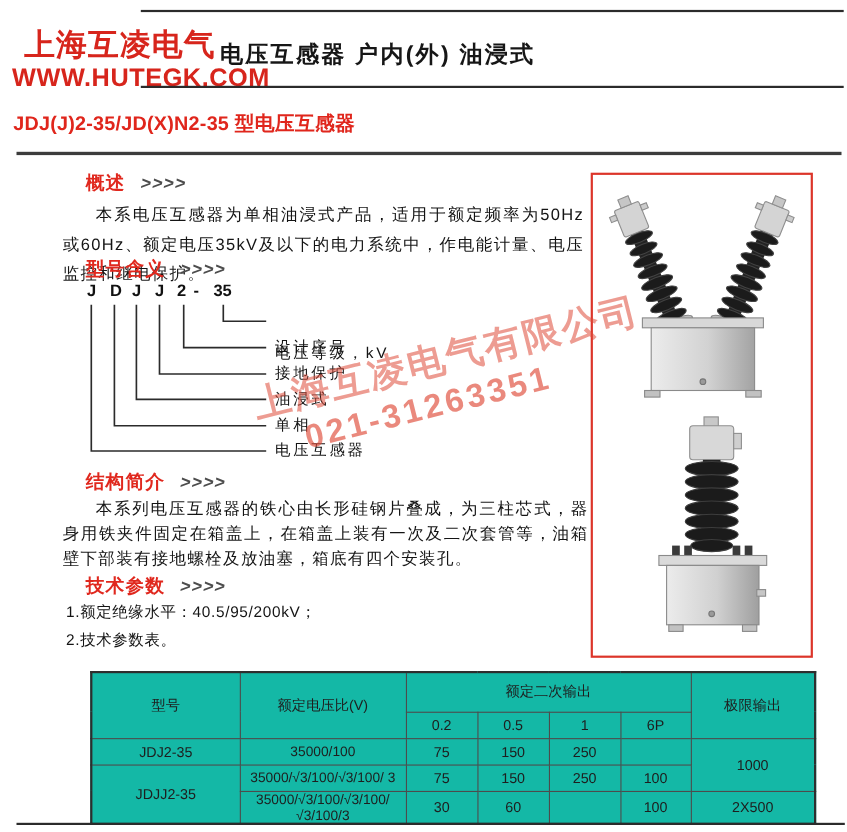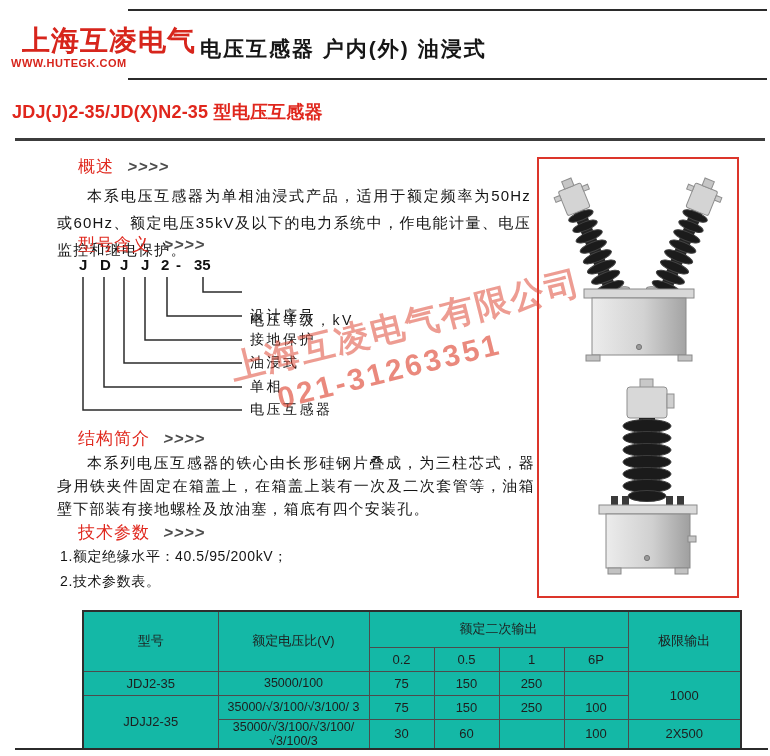--- a/index.html
+++ b/index.html
@@ -6,25 +6,25 @@
   body{
     width:770px;height:756px;position:relative;overflow:hidden;
     background:#ffffff;
     font-family:"Liberation Sans", sans-serif;
     color:#1b1b1b;
   }
   .abs{position:absolute;}
   .rule{position:absolute;background:#2b2b2b;}
   
   .logo-name{left:22px;top:22px;font-size:28px;font-weight:900;color:#d7251c;letter-spacing:1px;}
-  .logo-url{left:11px;top:57px;font-size:11px;font-weight:700;color:#d7251c;letter-spacing:.5px;}
+  .logo-url{left:11px;top:57px;font-size:23px;font-weight:700;color:#d7251c;letter-spacing:.5px;}
   .page-title{left:200px;top:35px;font-size:21px;font-weight:700;letter-spacing:2px;color:#161616;}
   .model-heading{left:12px;top:100px;font-size:18px;font-weight:800;color:#e0261c;letter-spacing:.2px;text-align:right;}
   
-  .sec-title{font-size:17px;font-weight:400;color:#e0281e;letter-spacing:1px;white-space:nowrap;}
+  .sec-title{font-size:17px;font-weight:700;color:#e0281e;letter-spacing:1px;white-space:nowrap;}
   .sec-arrows{display:inline-block;margin-left:10px;font-size:16px;font-weight:900;color:#4d4d4d;
               transform:skewX(-10deg);letter-spacing:1px;}
   .body-text{font-size:15px;line-height:27px;letter-spacing:1.2px;color:#141414;text-indent:2em;text-align:justify;}
   .body-text2{font-size:15px;line-height:23px;letter-spacing:1.2px;color:#141414;text-indent:2em;text-align:justify;}
   .tech-item{font-size:14px;letter-spacing:.6px;color:#141414;}
   
   .code-char{position:absolute;top:256px;font-size:15px;font-weight:800;color:#111;}
   .code-label{position:absolute;left:250px;font-size:14px;letter-spacing:2.5px;color:#141414;white-space:nowrap;}
   
   .photo-box{left:537px;top:157px;width:202px;height:441px;border:2px solid #dc352a;box-sizing:border-box;background:#fff;}

